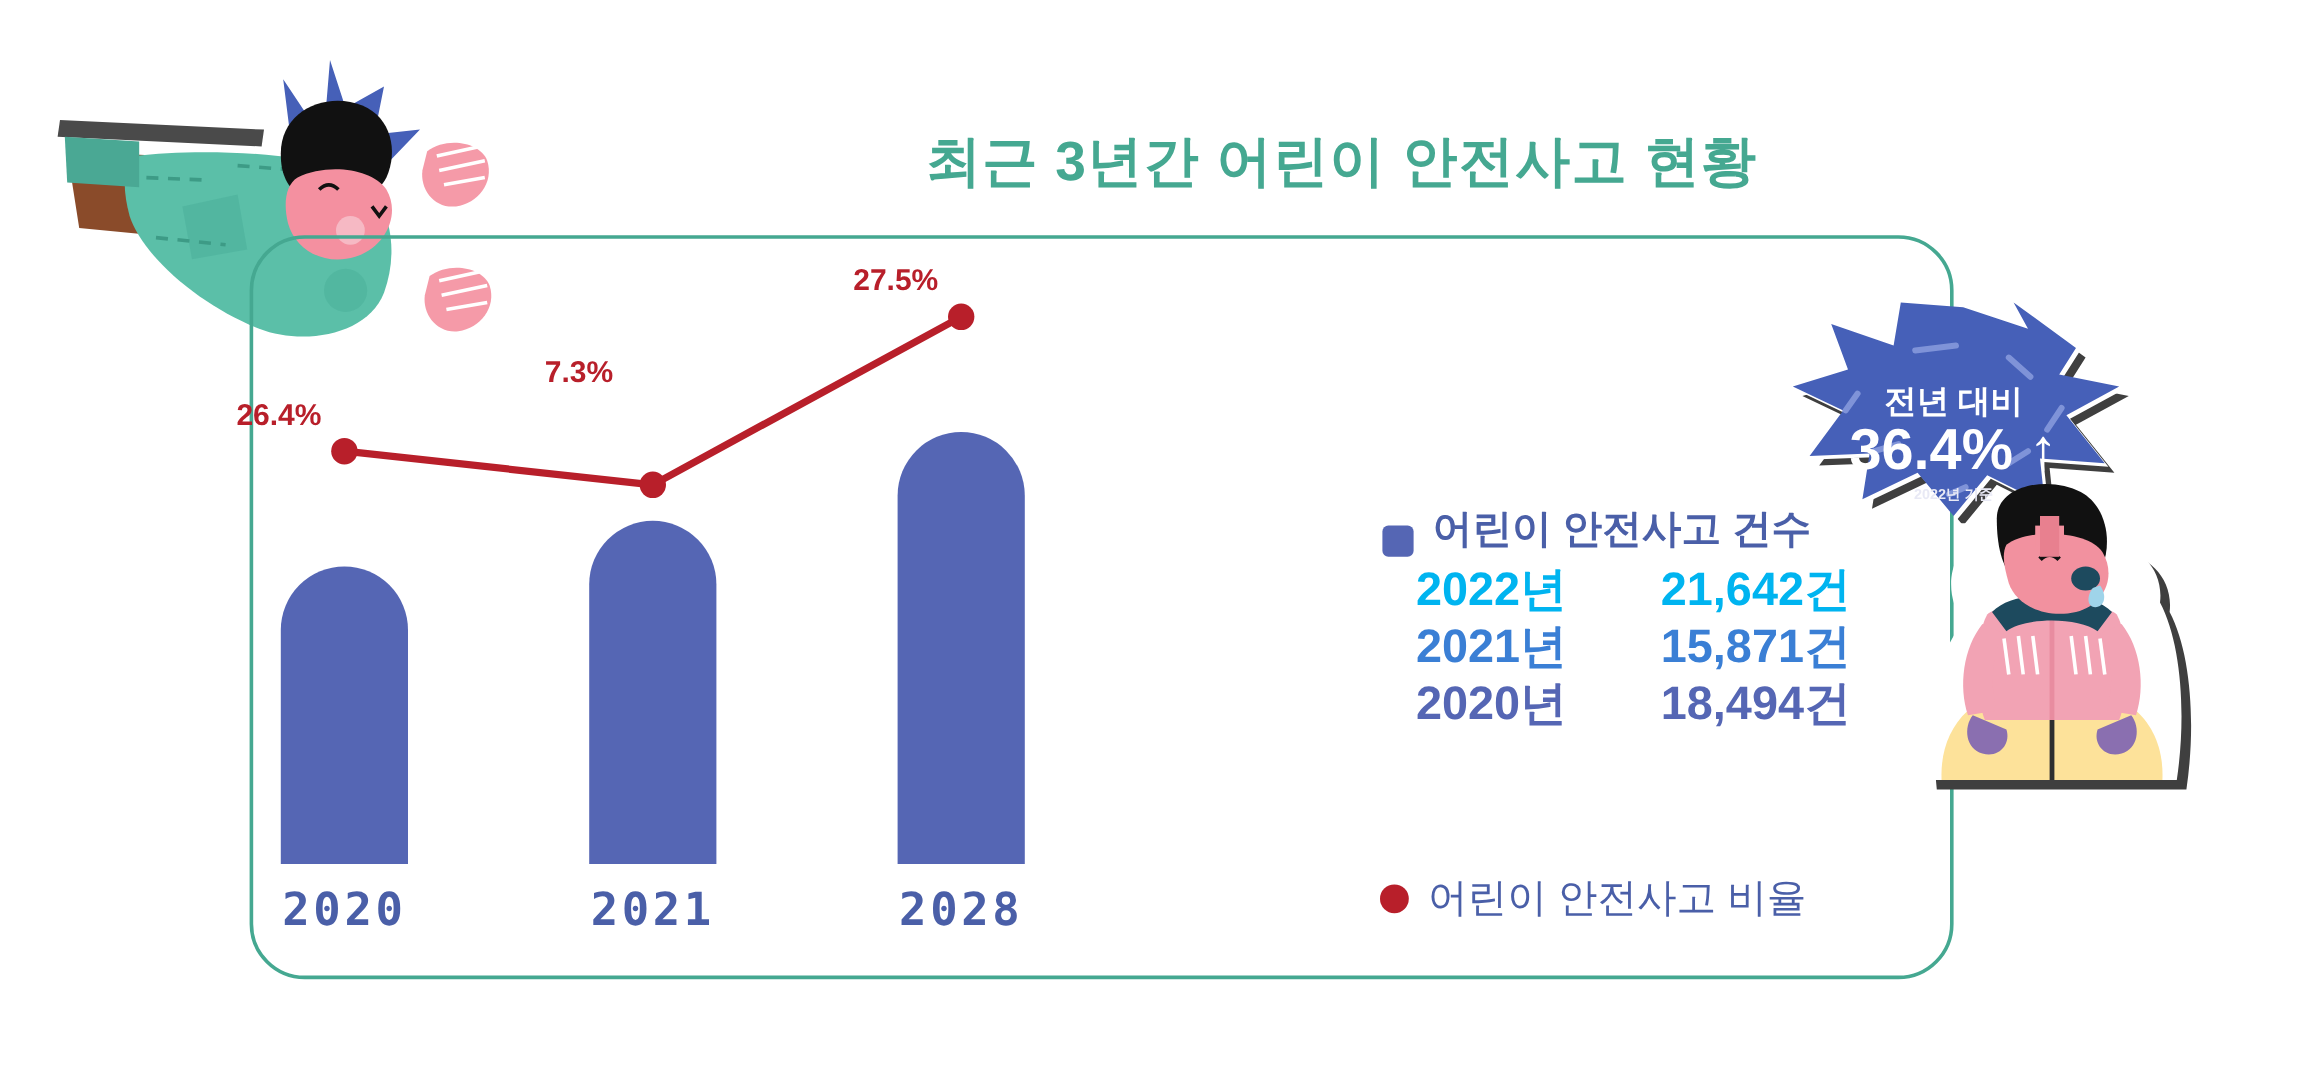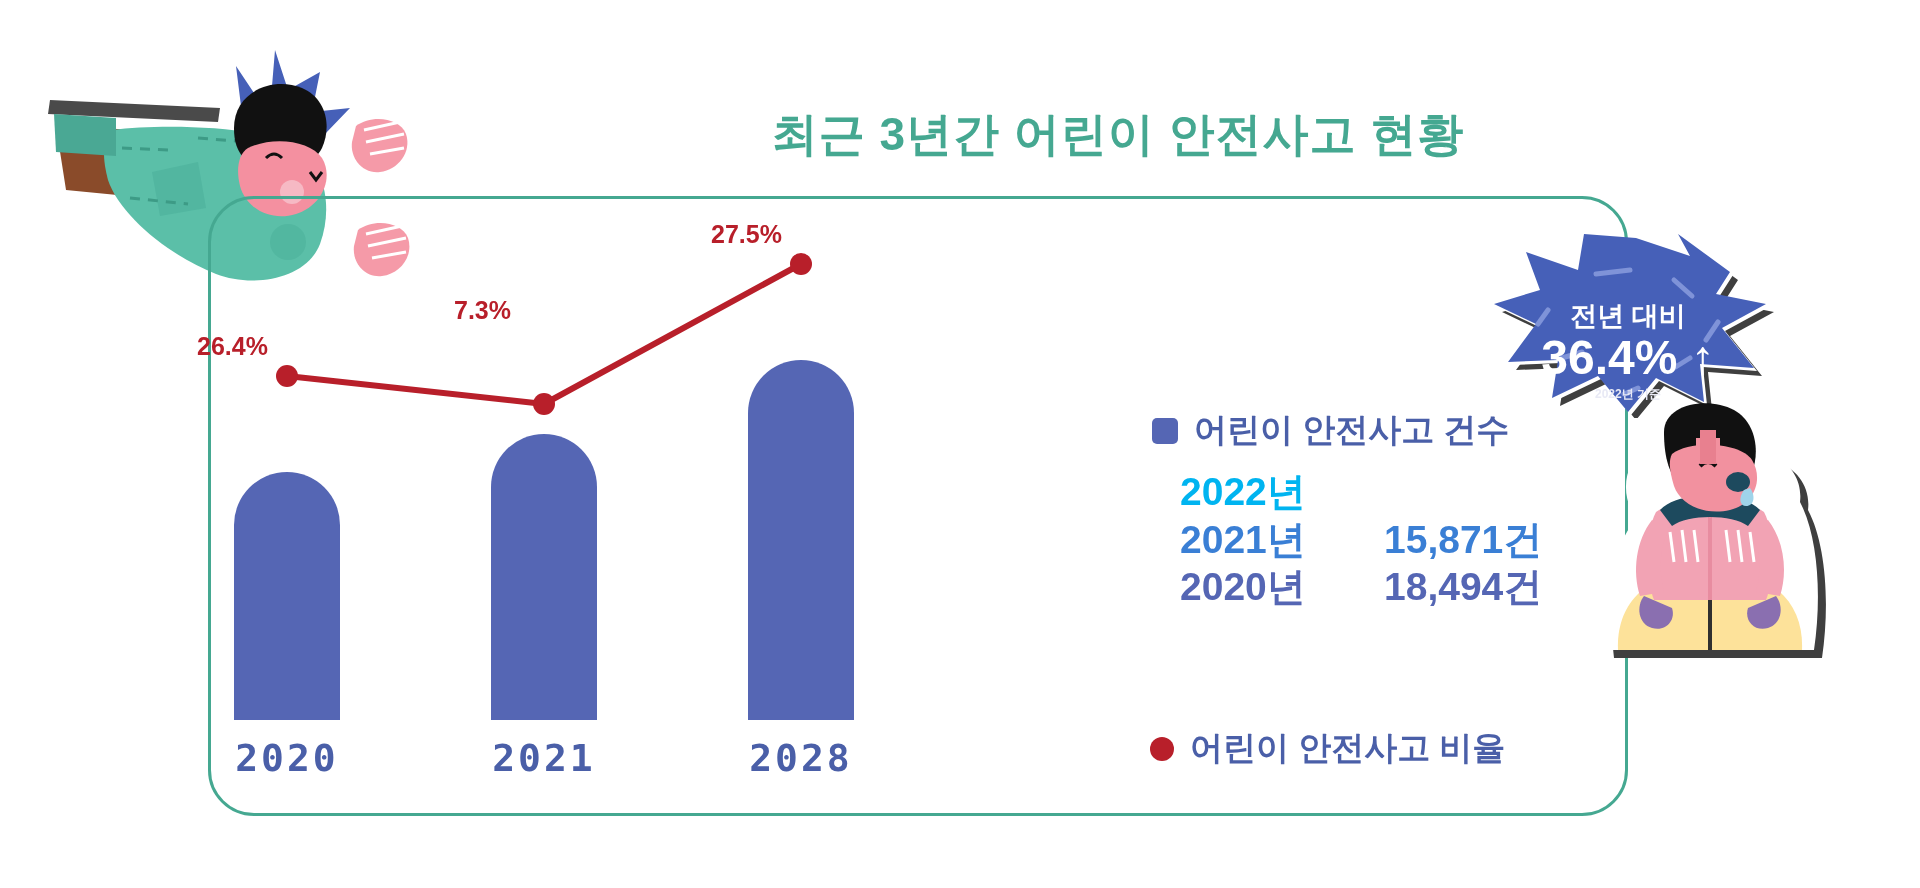--- a/index.html
+++ b/index.html
@@ -45,22 +45,22 @@
     color:#4a5fa8;
   }
   .ptlabel {
     position:absolute; width:180px; text-align:left;
     font-size:25px; font-weight:700; color:#b81f2a;
   }
   #lineLayer { position:absolute; left:0; top:0; width:900px; height:620px; }
 
   
   #legend-bars {
-    position:absolute; left:1152px; top:408px;
-    display:flex; align-items:center; gap:16px;
+    position:absolute; left:1152px; top:419px;
+    display:flex; align-items:flex-end; gap:16px;
   }
   #legend-bars .swatch {
     width:26px; height:26px; background:#5566b4; border-radius:5px;
   }
   #legend-bars .txt { font-size:33px; font-weight:700; color:#4a5fa8; }
 
   #datalist { position:absolute; left:1180px; top:468px; }
   .drow {
     display:flex; gap:52px; font-size:39px; font-weight:700;
     line-height:1.22; white-space:nowrap;
@@ -68,28 +68,28 @@
   .drow .yr { width:152px; }
   .drow .vl { }
 
   #legend-line {
     position:absolute; left:1150px; top:726px;
     display:flex; align-items:center; gap:16px;
   }
   #legend-line .dot {
     width:24px; height:24px; background:#b81f2a; border-radius:50%;
   }
-  #legend-line .txt { font-size:33px; font-weight:700; color:#4a5fa8; }
+  #legend-line .txt { font-size:33px; font-weight:400; color:#4a5fa8; }
   #legend-line-sub {
     position:absolute; left:1192px; top:768px;
     font-size:16px; font-weight:700; color:#4a5fa8; white-space:nowrap;
   }
 
   
-  #badge { position:absolute; left:1478px; top:218px; width:300px; height:200px; }
+  #badge { position:absolute; left:1478px; top:236px; width:300px; height:200px; }
   #badge .btxt {
     position:absolute; left:0; width:300px; text-align:center;
     color:#ffffff; font-weight:700; z-index:3;
   }
   #badge .b1 { top:80px; font-size:27px; }
   #badge .b2 { top:112px; font-size:48px; }
   #badge .b3 { top:168px; font-size:12px; color:#e8e9f5; }
 
   
   #illo-left { position:absolute; left:20px; top:30px; width:420px; height:280px; }
@@ -159,20 +159,21 @@
   </div>
 
   <div id="legend-bars">
     <span class="swatch"></span>
     <span class="txt">어린이 안전사고 건수</span>
   </div>
 
   <div id="datalist">
     <div class="drow" style="color:#00b4f0;">
       <span class="yr">2022년</span>
+      <span class="vl">21,642건</span>
     </div>
     <div class="drow" style="color:#3a7fd5;">
       <span class="yr">2021년</span>
       <span class="vl">15,871건</span>
     </div>
     <div class="drow" style="color:#5566b4;">
       <span class="yr">2020년</span>
       <span class="vl">18,494건</span>
     </div>
   </div>

